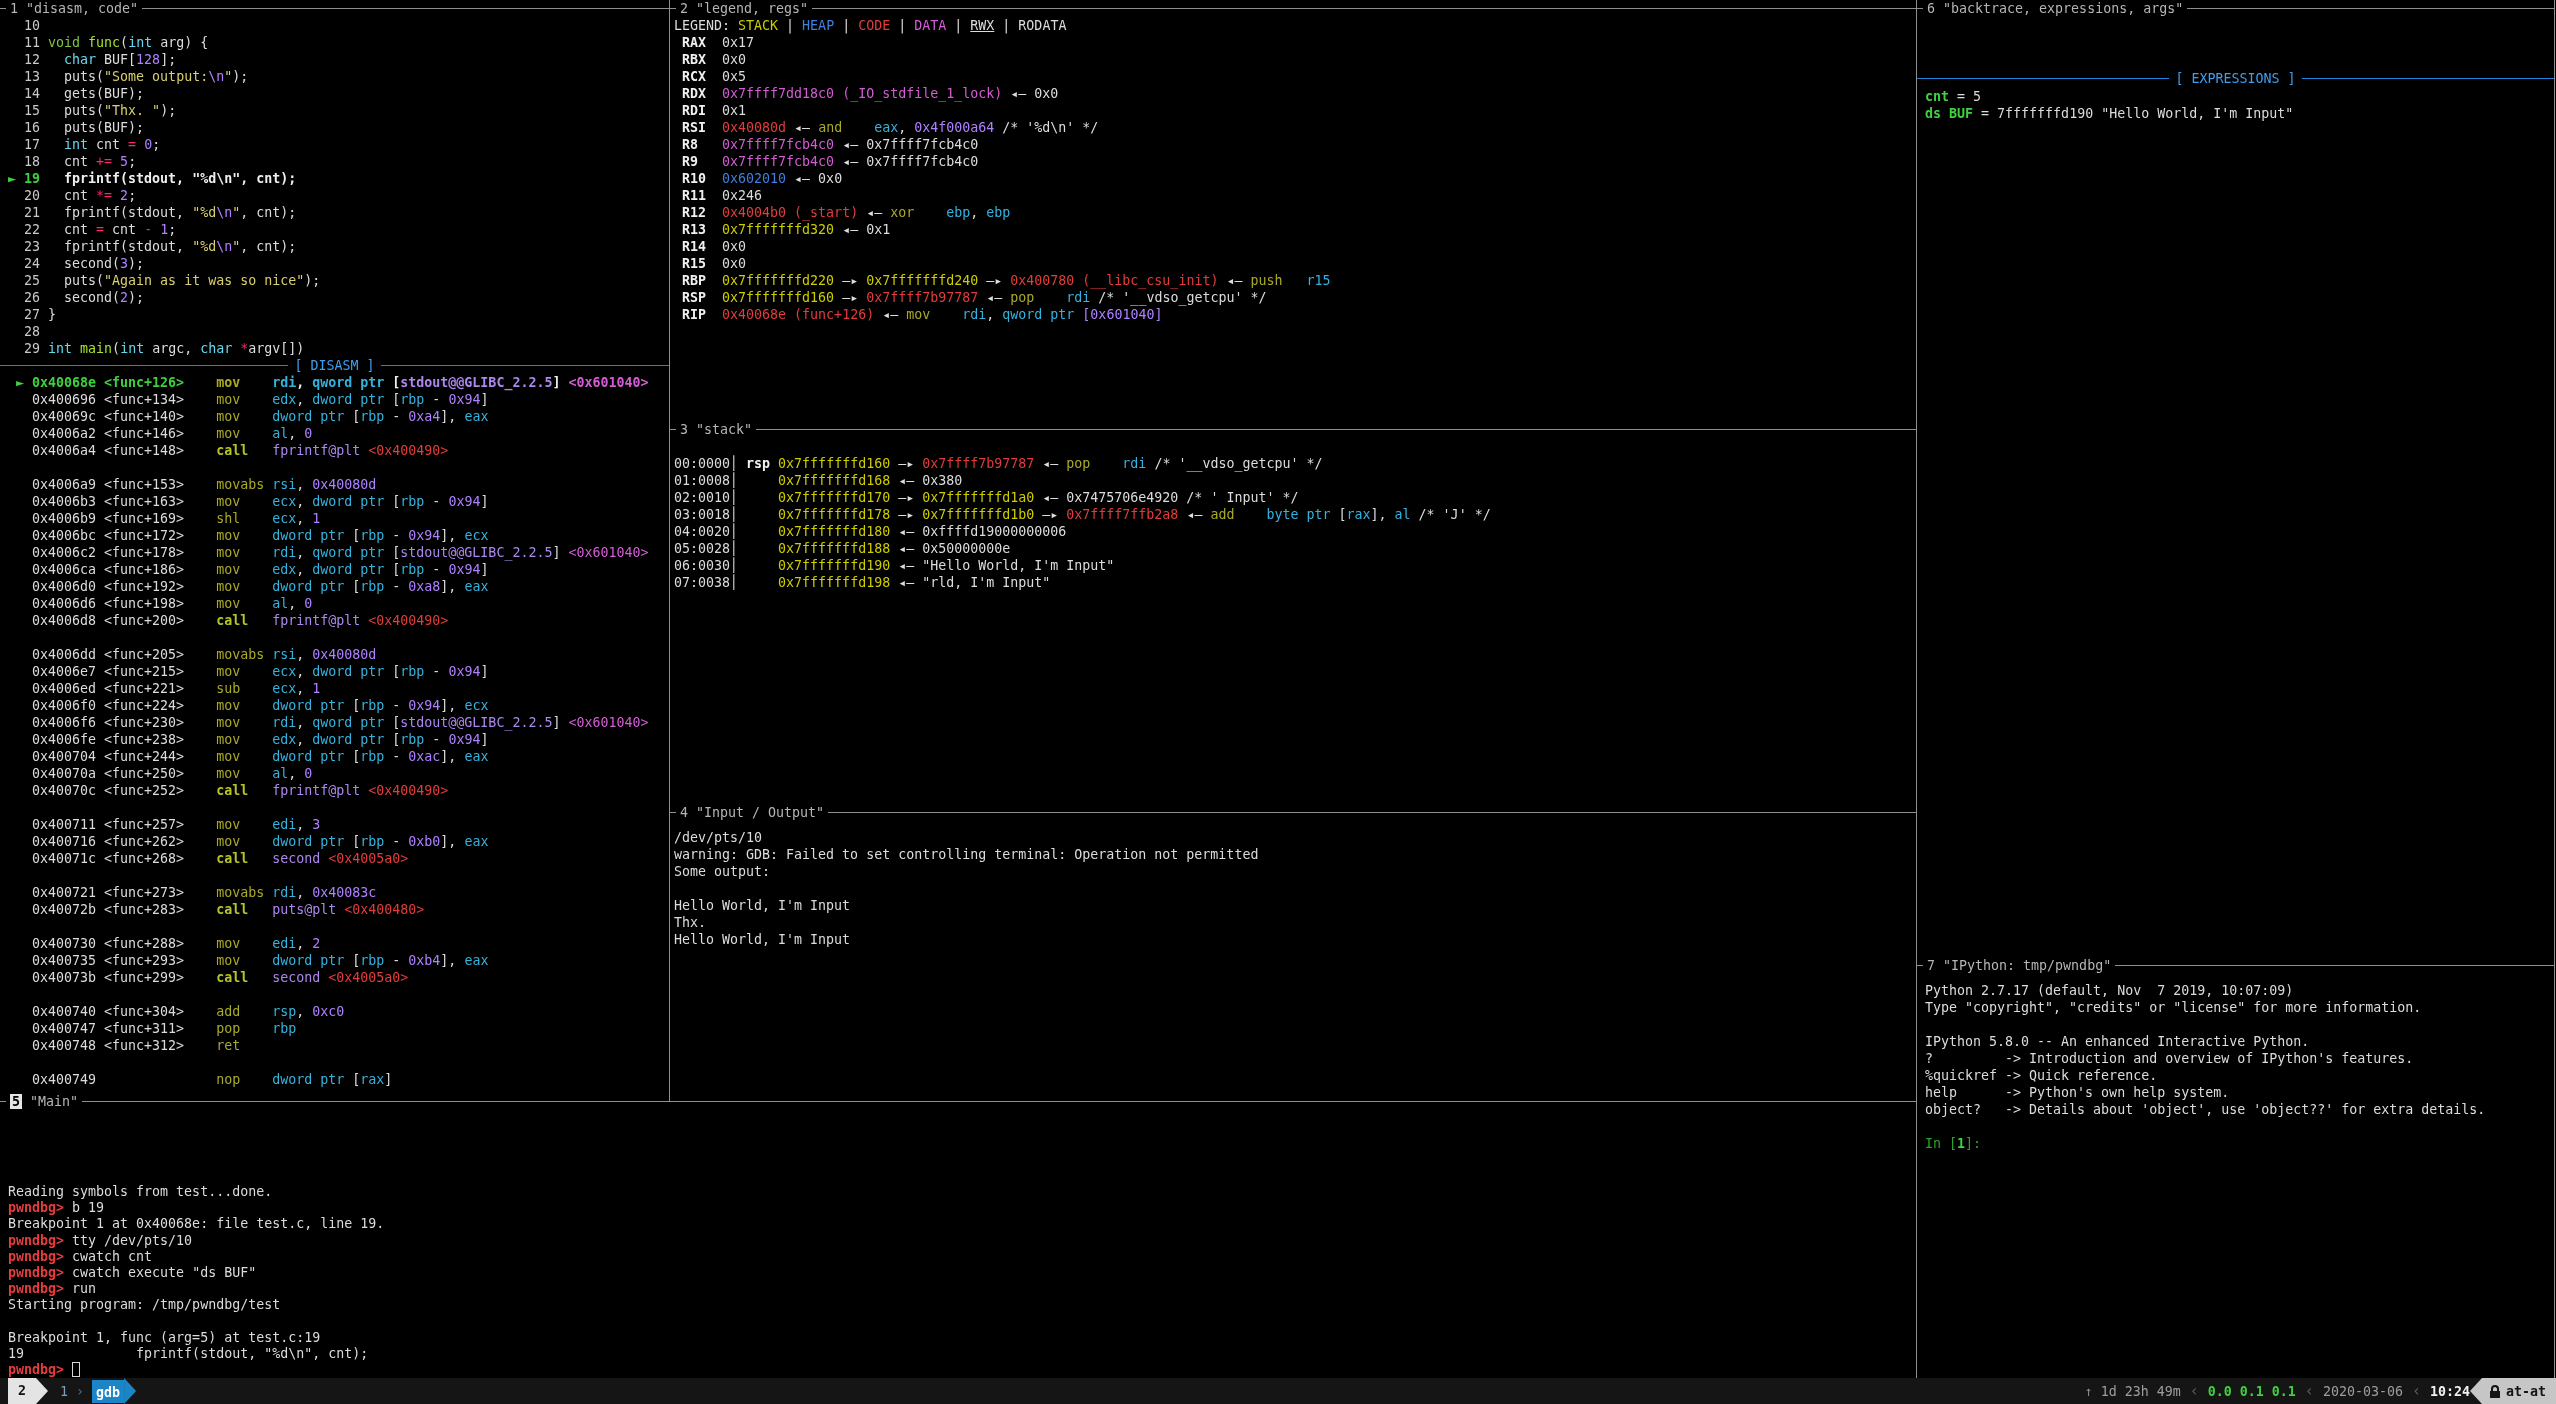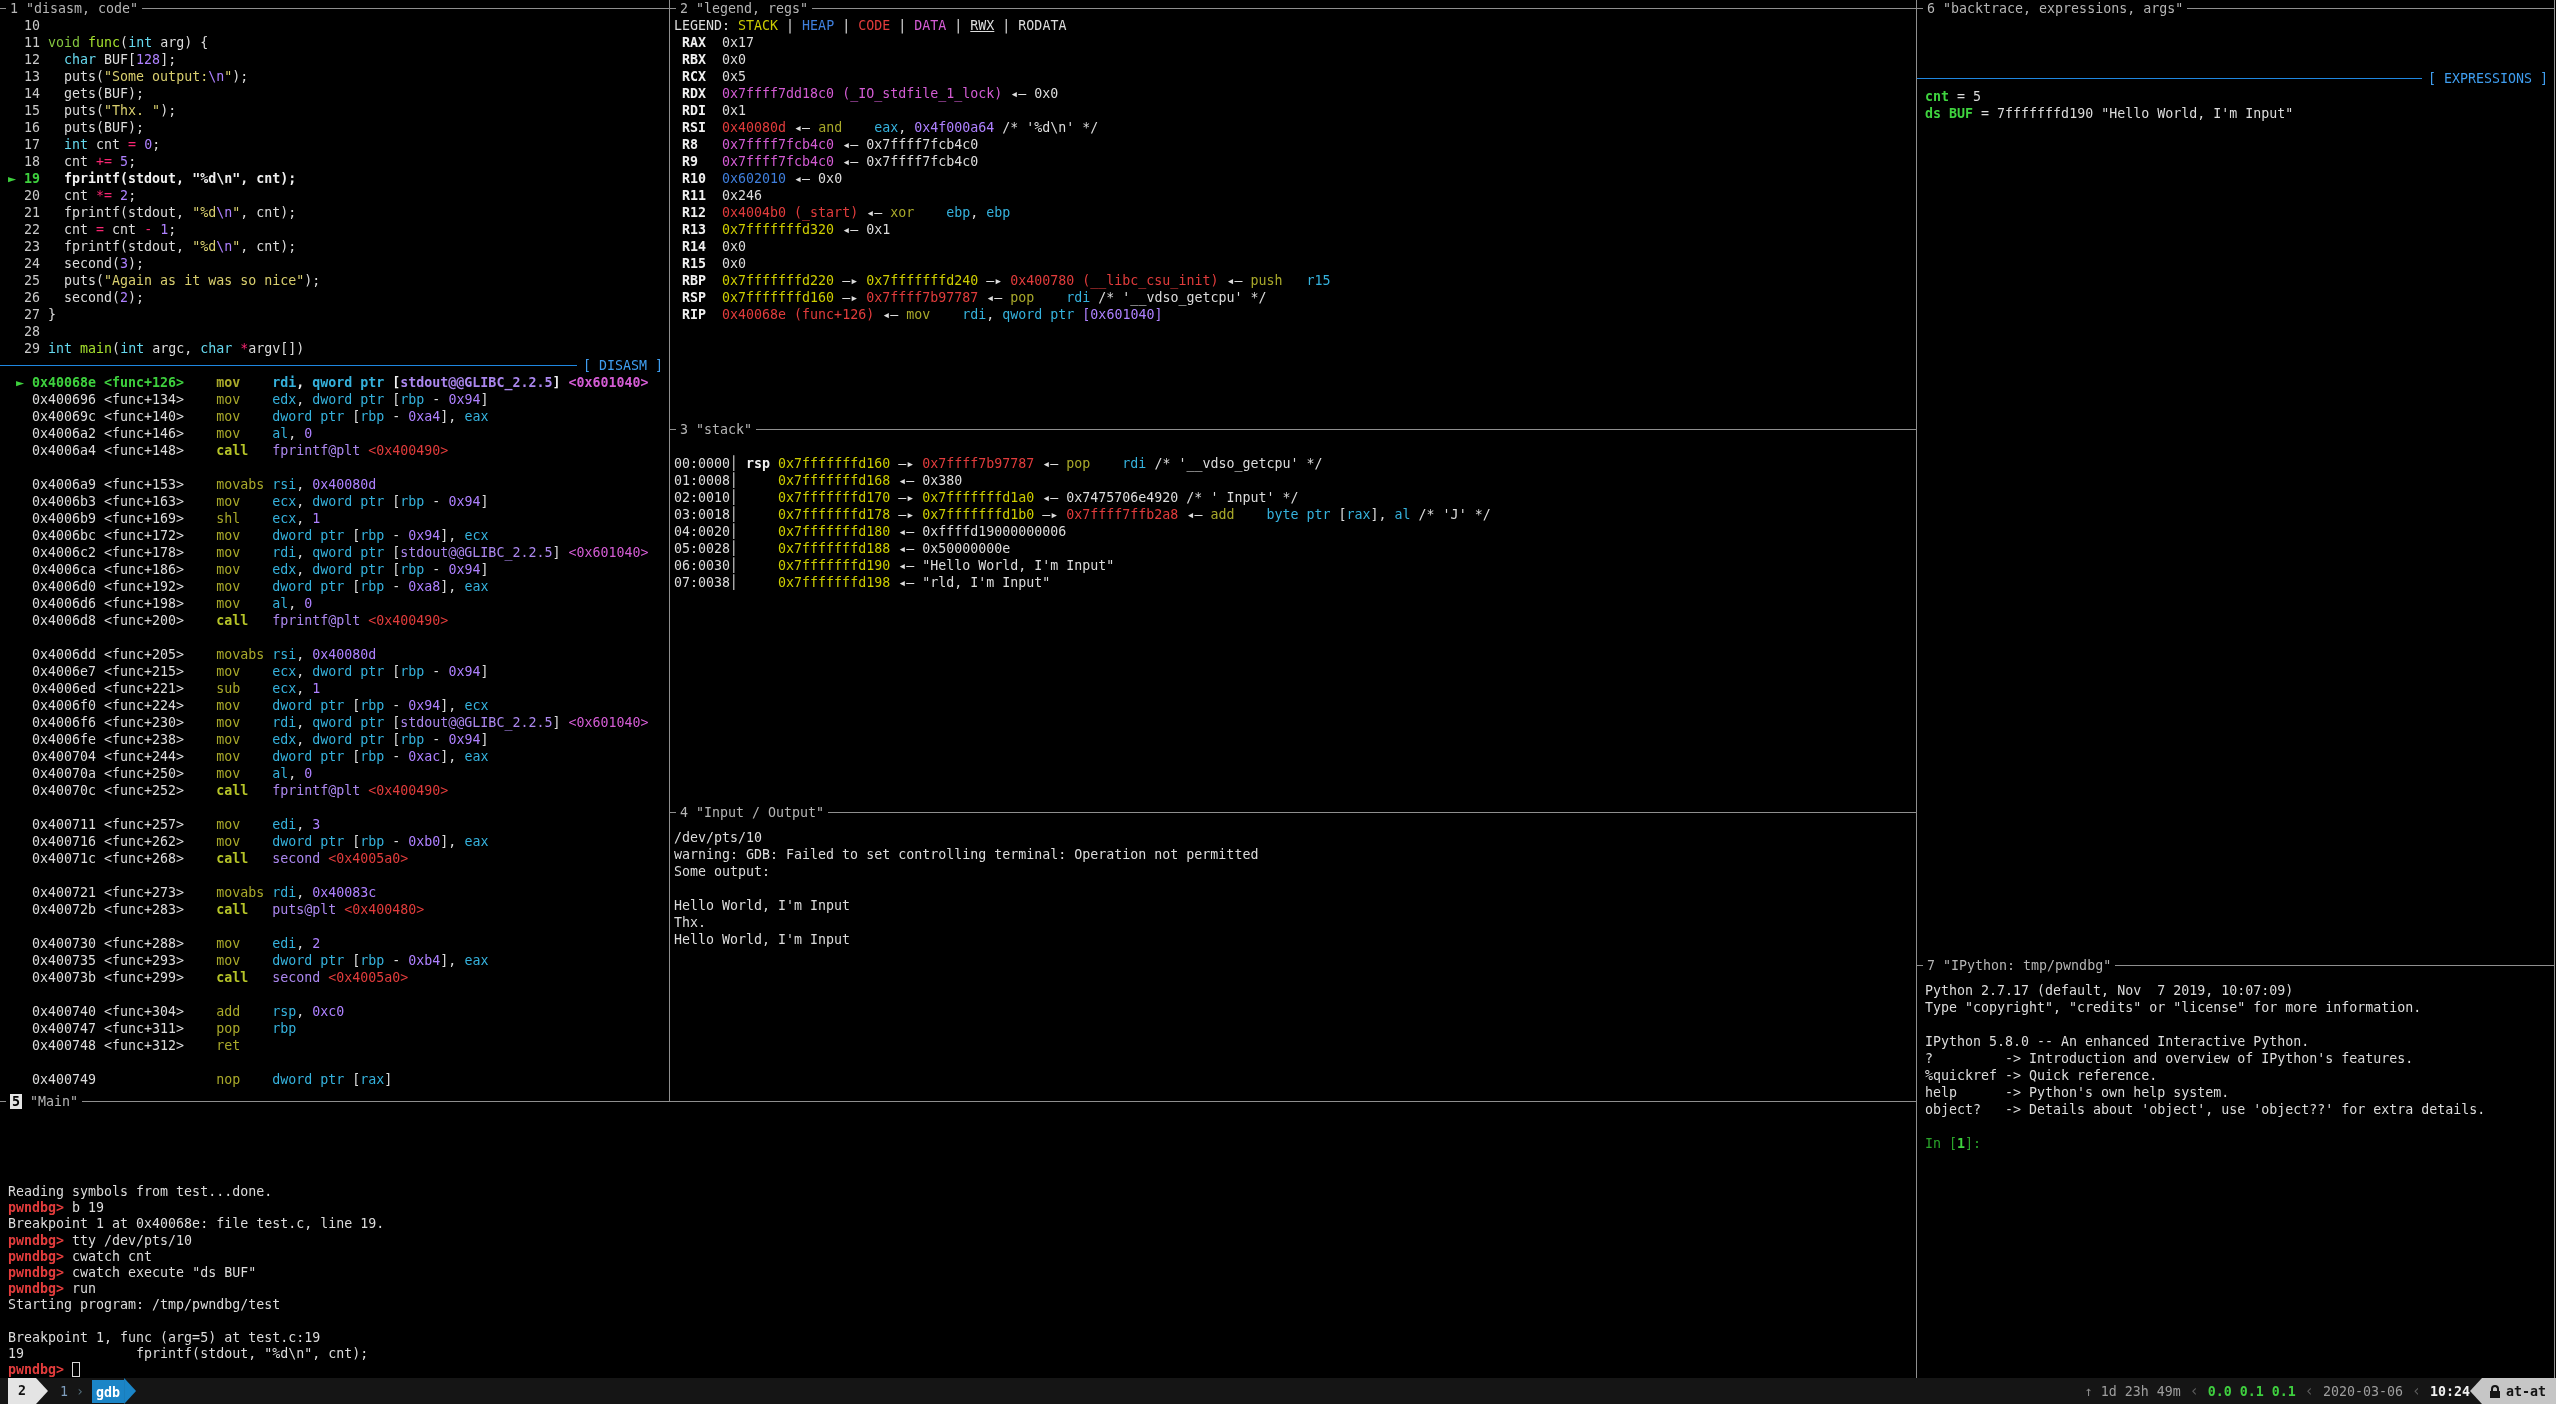--- a/index.html
+++ b/index.html
@@ -34,21 +34,21 @@
   .c-ipgb{color:#3fd43f;font-weight:bold}
   .c-gb{color:#3fd43f;font-weight:bold}
   .c-curbox{box-shadow:inset 0 0 0 1px #d8d8d8;}
   
   .hline{position:absolute;height:1px;background:#8f8f8f;}
   .vline{position:absolute;width:1px;background:#8f8f8f;}
   .blueline{position:absolute;height:1px;background:#1f87e0;}
   .plabel{position:absolute;height:17px;line-height:17px;white-space:pre;color:#b5b5b5;background:#000;padding:0 4px;}
   .plabel .num{color:#b5b5b5}
   .plabel .num.active{background:#e4e4e4;color:#000;padding:0 2px;font-weight:bold}
-  .bluelabel{position:absolute;height:17px;line-height:17px;text-align:right;}
+  .bluelabel{position:absolute;height:17px;line-height:17px;text-align:center;}
   .bluelabel span{background:#000;color:#3f9ef0;padding:0 6px;}
   
   .statusbar{position:absolute;left:0;top:1378px;width:2556px;height:26px;background:#151515;}
   .sb-left{position:absolute;left:8px;top:0;height:26px;display:flex;align-items:center;}
   .seg-session{background:#e4e4e4;color:#111;font-weight:bold;height:26px;line-height:26px;padding:0 10px;}
   .tri-r-white{width:12px;height:26px;background:#e4e4e4;clip-path:polygon(0 0,100% 50%,0 100%);}
   .win-idx{color:#7f9fbf;margin-left:12px;}
   .win-sep{color:#56707e;margin-left:8px;}
   .seg-win{background:#1b85c7;color:#fff;font-weight:bold;height:23px;line-height:26px;padding:0 4px;margin-left:8px;}
   .tri-r-blue{width:12px;height:26px;background:#1b85c7;clip-path:polygon(0 0,100% 50%,0 100%);}

